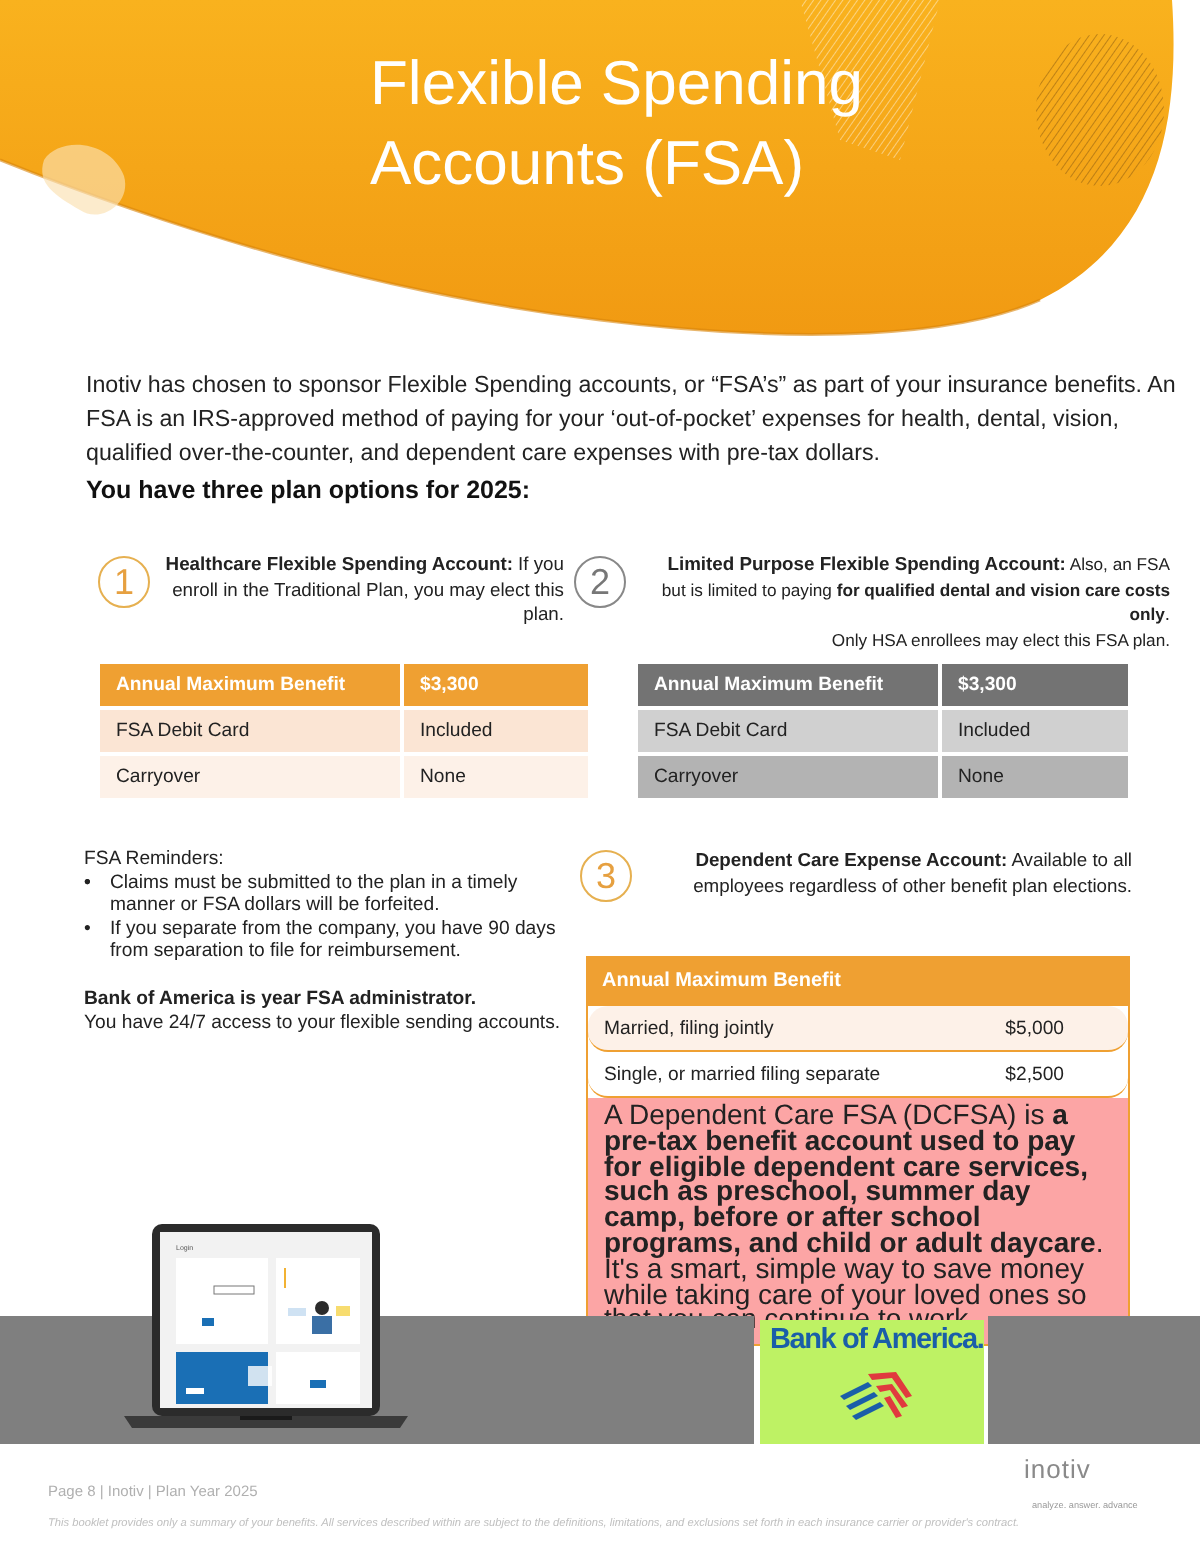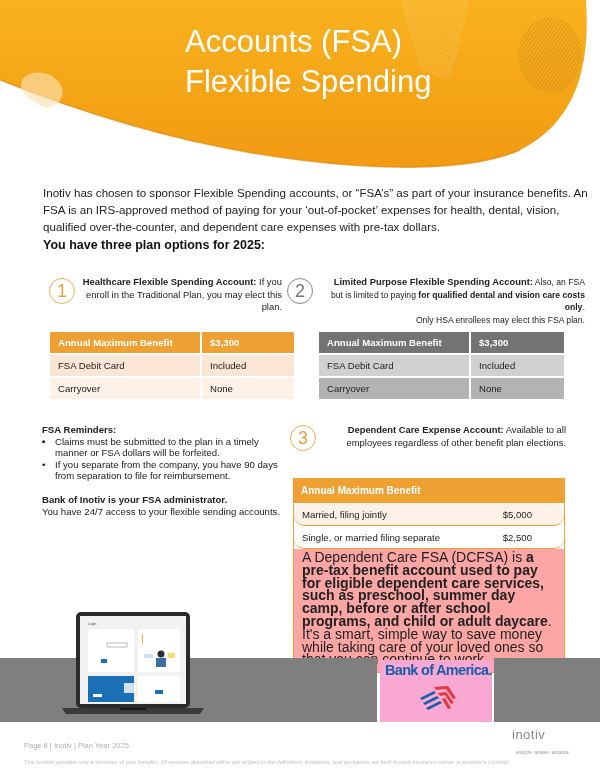--- a/index.html
+++ b/index.html
@@ -28,42 +28,42 @@
   table.benefit td { padding: 0 8px; height: 23px; border: 2px solid #fff; }
   .orange-head td { background: #efa032; color: #fff; font-weight: bold; }
   .orange-r1 td { background: #fbe5d4; }
   .orange-r2 td { background: #fdf1e8; }
   .gray-head td { background: #737373; color: #fff; font-weight: bold; }
   .gray-r1 td { background: #d0d0d0; }
   .gray-r2 td { background: #b3b3b3; }
 
   .reminders { position: absolute; left: 42px; top: 424px; width: 240px; font-family: "Liberation Sans", sans-serif;
     font-size: 9.6px; line-height: 11.6px; }
-  .reminders .title { font-weight: bold; }
+  .reminders .title { font-weight: normal; }
   .reminders ul { list-style: none; }
   .reminders li { position: relative; padding-left: 13px; }
   .reminders li .bullet { position: absolute; left: 0; top: 0; }
   .boa-admin { margin-top: 12px; }
   .boa-admin .bold { font-weight: bold; }
 
   .dcfsa-box { position: absolute; left: 293px; top: 478px; width: 272px; border: 1.5px solid #efa032;
     font-family: "Liberation Sans", sans-serif; font-size: 9.6px; }
   .dcfsa-head { background: #efa032; color: #fff; font-weight: bold; padding: 0 7px; height: 24px; line-height: 24px; font-size: 10px; }
   .dcfsa-row { display: flex; justify-content: space-between; padding: 0 32px 0 8px; height: 23px; line-height: 23px;
     background: #fdf1e8; border-bottom: 1.5px solid #efa032; border-radius: 10px; }
   .dcfsa-row.r2 { background: #fff; }
   .dcfsa-desc { padding: 2px 8px 6px 8px; background: #fca5a5; font-size: 14px; line-height: 12.8px; color: #222; }
   .dcfsa-desc b { font-weight: bold; }
 
   .gray-band-left { position: absolute; left: 0; top: 658px; width: 377px; height: 64px; background: #7f7f7f; }
   .gray-band-right { position: absolute; left: 494px; top: 658px; width: 106px; height: 64px; background: #7f7f7f; }
 
   .laptop { position: absolute; left: 58px; top: 608px; width: 150px; height: 114px; }
 
-  .boa-logo { position: absolute; left: 380px; top: 660px; width: 112px; height: 62px; background: #f9a8d4; }
+  .boa-logo { position: absolute; left: 380px; top: 660px; width: 112px; height: 62px; background: #bef264; }
   .boa-wordmark { position: absolute; left: 5px; top: 2px; font-family: "Liberation Sans", sans-serif; font-weight: bold;
     font-size: 14.5px; color: #1a5ea8; letter-spacing: -0.7px; white-space: nowrap; }
 
   .footer-page { position: absolute; left: 24px; top: 741px; font-family: "Liberation Sans", sans-serif; font-size: 7.5px; color: #b0b0b0; }
   .footer-disclaimer { position: absolute; left: 24px; top: 759px; font-family: "Liberation Sans", sans-serif; font-size: 5.6px;
     color: #c0c0c0; font-style: italic; white-space: nowrap; }
   .inotiv-logo { position: absolute; left: 512px; top: 727px; font-family: "Liberation Sans", sans-serif; font-size: 13px;
     color: #8a8a8a; letter-spacing: 0.5px; }
   .inotiv-tagline { position: absolute; left: 516px; top: 750px; font-size: 4.6px; color: #999; font-family: "Liberation Sans", sans-serif; }
 </style>
@@ -84,22 +84,22 @@
     </pattern>
   </defs>
   <path d="M0,0 L586,0 C590,60 580,120 520,150 C470,172 380,170 300,160 C200,148 100,120 0,80 Z" fill="url(#og)"></path>
   <path d="M0,80 C100,120 200,148 300,160 C380,170 470,172 520,150" fill="none" stroke="#d9850c" stroke-width="1.5" opacity="0.6"></path>
   <polygon points="400,0 470,0 450,80 420,70" fill="url(#hatch)"></polygon>
   <ellipse cx="550" cy="55" rx="32" ry="38" fill="url(#hatch2)"></ellipse>
   <path d="M22,80 C30,68 55,70 62,88 C66,102 50,112 40,105 C28,98 18,92 22,80 Z" fill="#fbe0b0" opacity="0.65"></path>
 </svg>
 
 <div class="page-title">
+  <div>Flexible Spending</div>
   <div>Accounts (FSA)</div>
-  <div>Flexible Spending</div>
 </div>
 
 <p class="intro">Inotiv has chosen to sponsor Flexible Spending accounts, or “FSA’s” as part of your insurance benefits. An FSA is an IRS-approved method of paying for your ‘out-of-pocket’ expenses for health, dental, vision, qualified over-the-counter, and dependent care expenses with pre-tax dollars.</p>
 <h2 class="subheading">You have three plan options for 2025:</h2>
 
 <div class="num-circle" style="left:49px; top:278px;">1</div>
 <p class="plan-desc" style="left:82px; top:276px; width:200px;">
   <b>Healthcare Flexible Spending Account:</b><span> If you enroll in the Traditional Plan, you may elect this plan.</span>
 </p>
 <table class="benefit" style="left:48px; top:330px; width:248px;">
@@ -142,21 +142,21 @@
   </table>
 
 <div class="reminders">
   <div class="title">FSA Reminders:</div>
   <ul>
     <li><span class="bullet">•</span></li>
     <li><span class="bullet">•</span><span>Claims must be submitted to the plan in a timely manner or FSA dollars will be forfeited.</span></li>
     <li><span class="bullet">•</span><span>If you separate from the company, you have 90 days from separation to file for reimbursement.</span></li>
   </ul>
   <div class="boa-admin">
-    <div class="bold">Bank of Inotiv is your FSA administrator.</div>
+    <div class="bold">Bank of America is year FSA administrator.</div>
     <div>You have 24/7 access to your flexible sending accounts.</div>
   </div>
 </div>
 
 <div class="num-circle" style="left:290px; top:425px;">3</div>
 <p class="plan-desc" style="left:331px; top:424px; width:235px;">
   <b>Dependent Care Expense Account:</b><span> Available to all employees regardless of other benefit plan elections.</span>
 </p>
 
 <div class="dcfsa-box">

